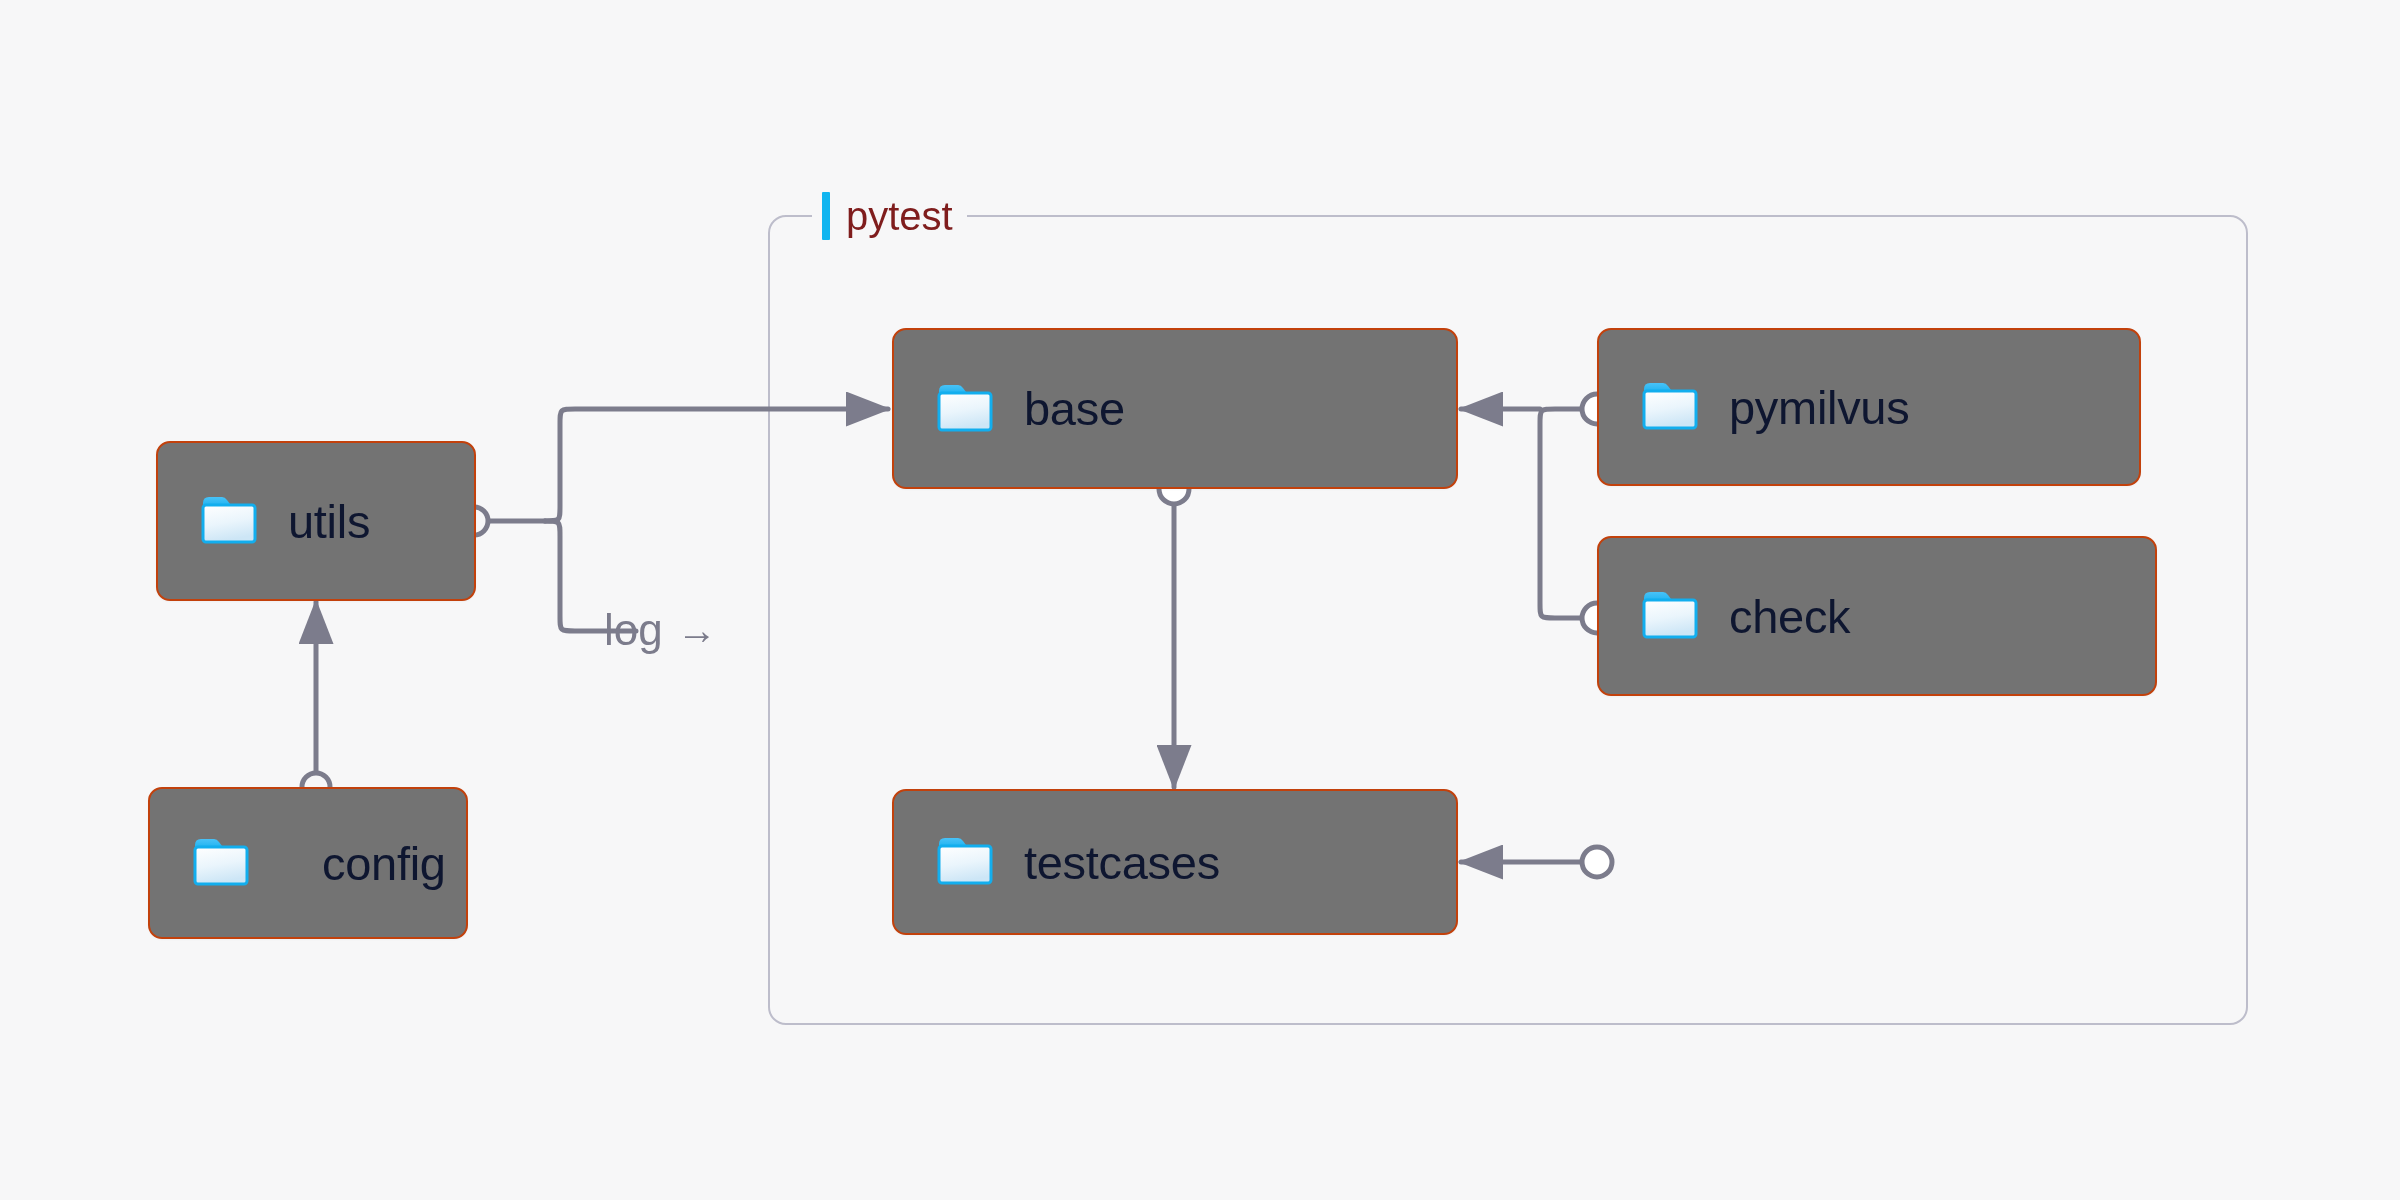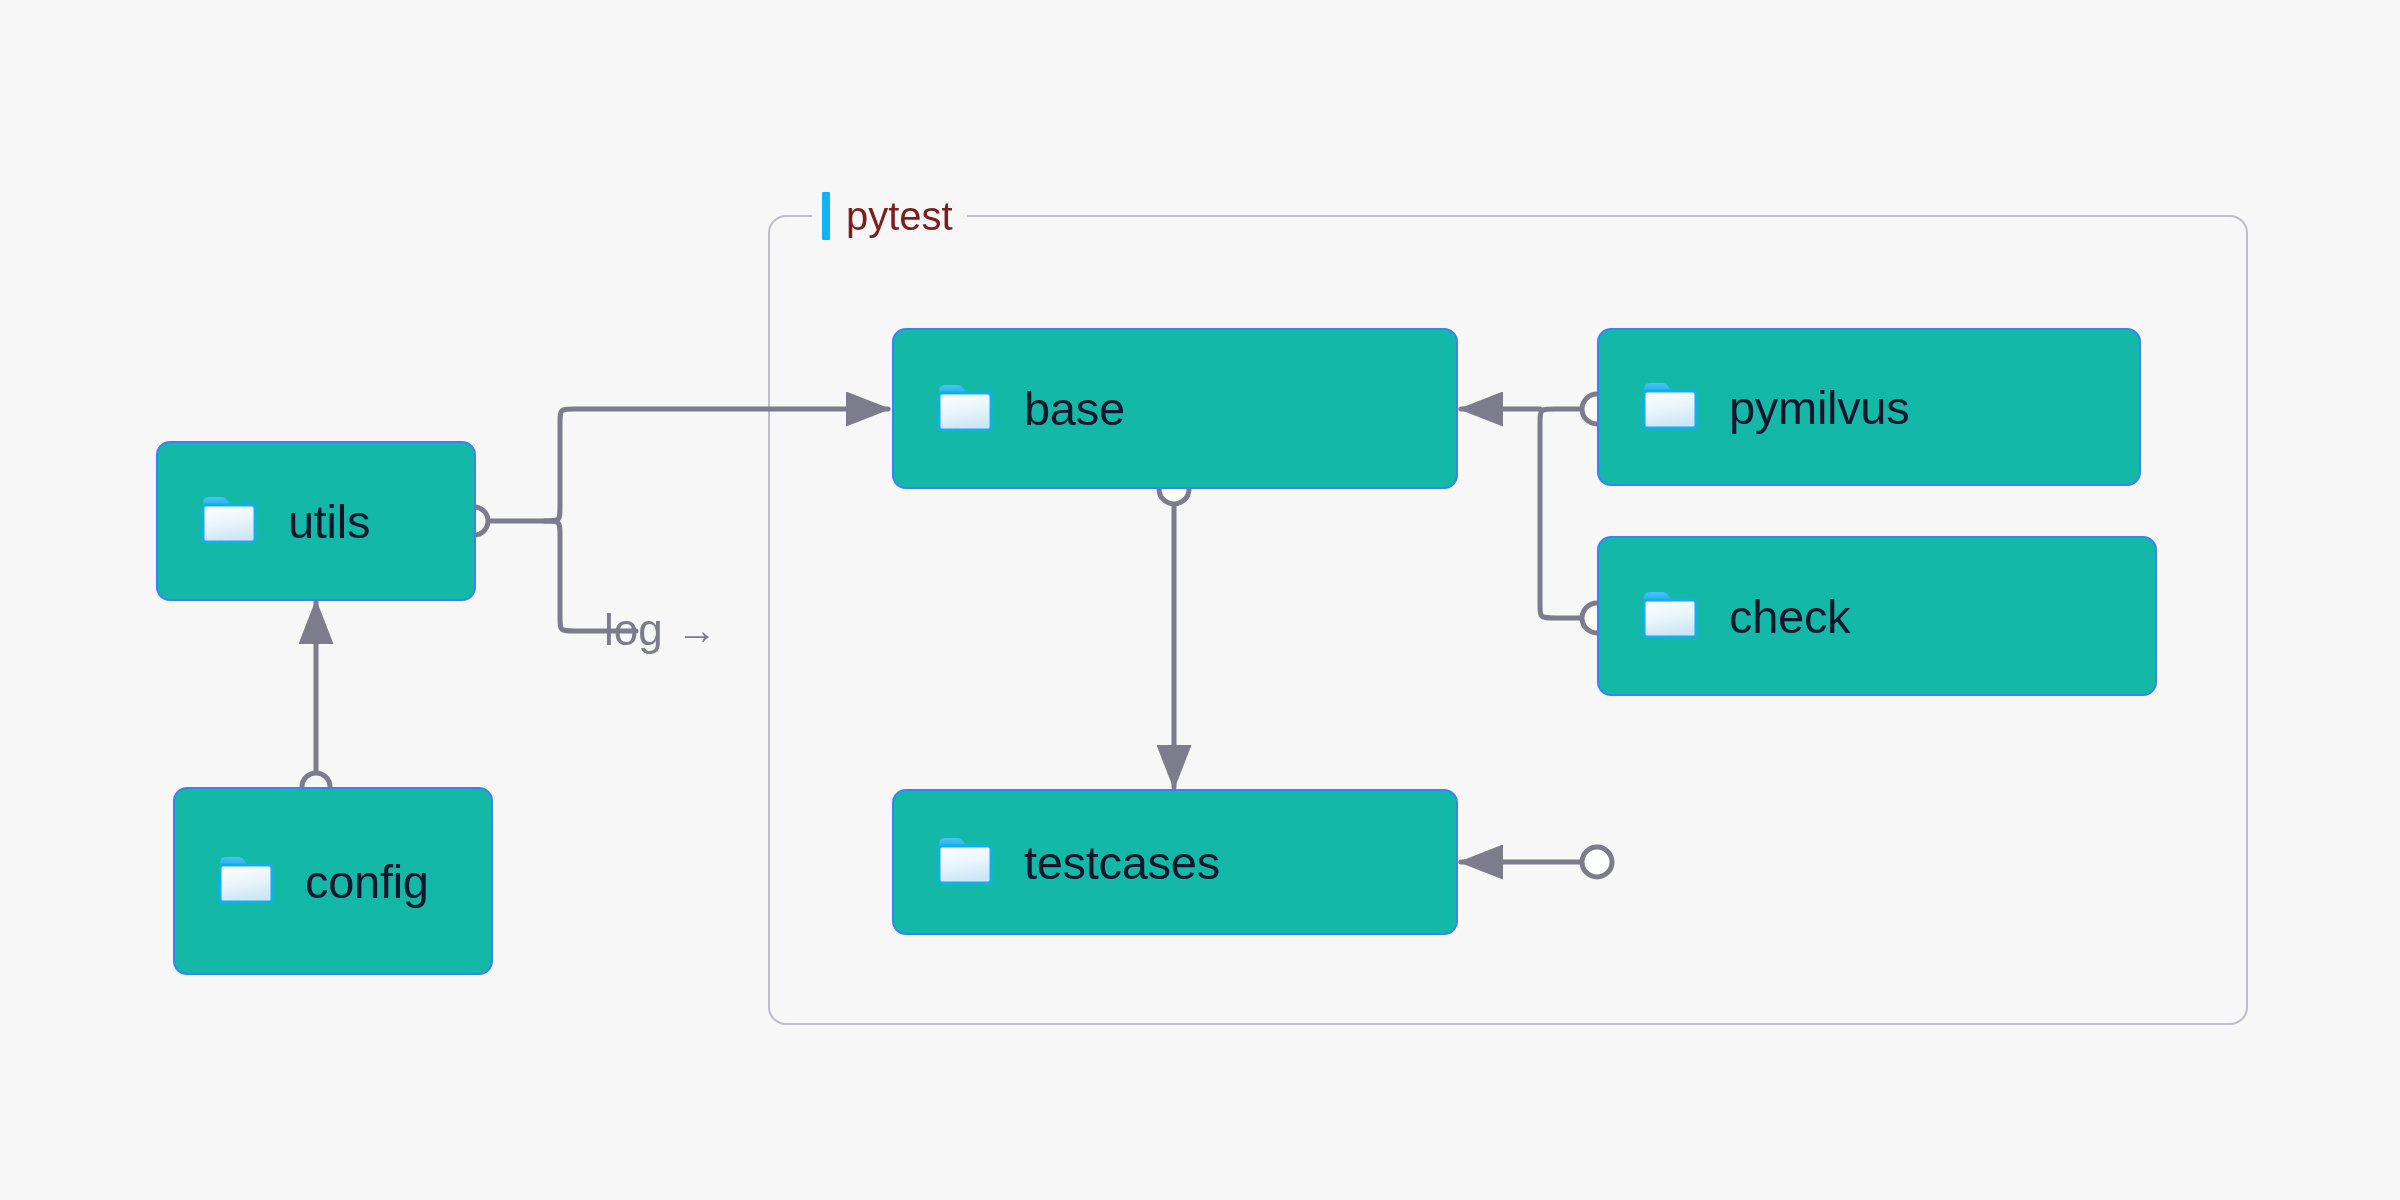--- a/index.html
+++ b/index.html
@@ -23,22 +23,22 @@
     position: absolute;
     left: 0;
     top: 0;
     width: 2400px;
     height: 1200px;
     overflow: visible;
   }
   .node {
     position: absolute;
     box-sizing: border-box;
-    background: #14b8a6;
-    border: 2px solid #3b82f6;
+    background: #737373;
+    border: 2px solid #c2410c;
     border-radius: 14px;
     display: flex;
     align-items: center;
     box-shadow: 0 1px 2px rgba(30,30,60,0.03);
   }
   .node .folder-icon {
     flex: 0 0 auto;
     margin-left: 42px;
     margin-right: 26px;
   }
@@ -175,21 +175,21 @@
   <div class="node" style="left:156px; top:441px; width:320px; height:160px;">
     <span class="folder-icon">
       <svg width="62" height="52" viewBox="0 0 62 52">
         <path d="M3 10 q0-6 6-6 h13 q3 0 5 3 l3 4 h6 q2 0 2 2 v3 h-35 z" fill="url(#folderTabGrad)"></path>
         <rect x="3" y="12" width="52" height="37" rx="3" fill="url(#folderGrad)" stroke="#12AEEE" stroke-width="3"></rect>
       </svg>
     </span>
     <span class="node-label">utils</span>
   </div>
 
-  <div class="node" style="left:173px; top:787px; width:320px; height:188px;">
+  <div class="node" style="left:148px; top:787px; width:320px; height:152px;gap:42px;">
     <span class="folder-icon">
       <svg width="62" height="52" viewBox="0 0 62 52">
         <path d="M3 10 q0-6 6-6 h13 q3 0 5 3 l3 4 h6 q2 0 2 2 v3 h-35 z" fill="url(#folderTabGrad)"></path>
         <rect x="3" y="12" width="52" height="37" rx="3" fill="url(#folderGrad)" stroke="#12AEEE" stroke-width="3"></rect>
       </svg>
     </span>
     <span class="node-label">config</span>
   </div>
 
   <div class="node" style="left:892px; top:328px; width:566px; height:161px;">

